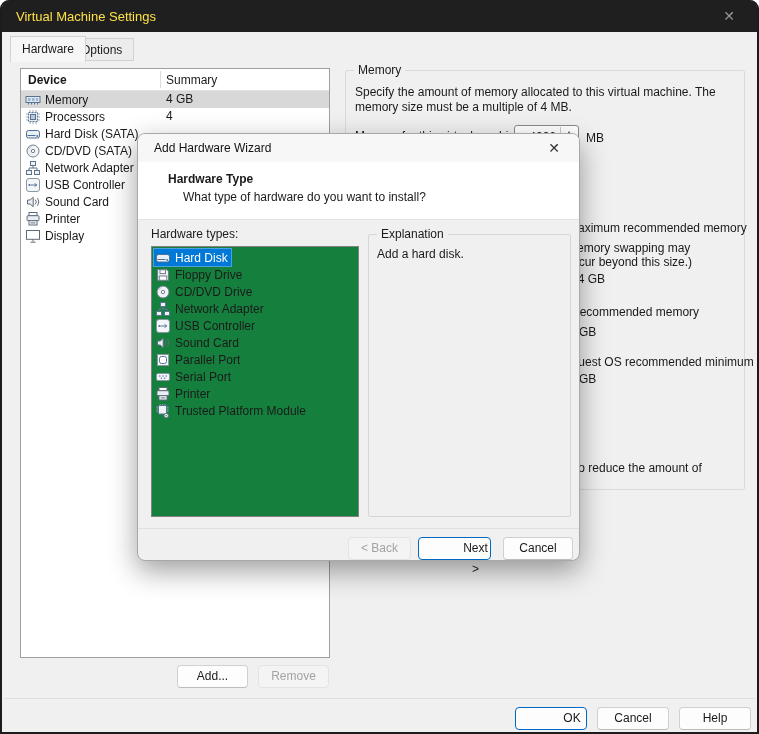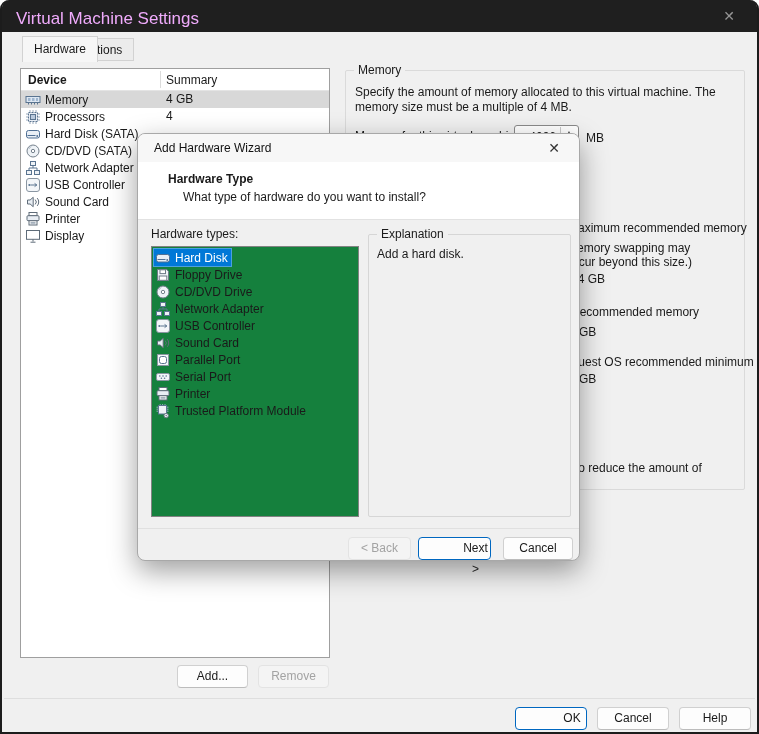--- a/index.html
+++ b/index.html
@@ -1,20 +1,20 @@
 <!DOCTYPE html>
 <html><head>
 <meta charset="utf-8">
 <style>
   html,body{margin:0;padding:0;background:#ffffff;}
   *{box-sizing:border-box;}
   .stage{position:relative;width:759px;height:734px;font-family:"Liberation Sans","DejaVu Sans",sans-serif;font-size:12px;color:#1a1a1a;overflow:hidden;}
   .window{position:absolute;inset:0;background:#f0f0f0;border:2px solid #1c1c1c;border-top:none;border-radius:9px 9px 0 0;}
   .titlebar{position:absolute;left:0;top:0;right:0;height:32px;background:#1f1f1f;border-radius:7px 7px 0 0;}
-  .titlebar .title{position:absolute;left:14px;top:9px;font-size:17px;color:#f0abfc;}
+  .titlebar .title{position:absolute;left:14px;top:9px;font-size:13px;color:#fde047;}
   .win-close{position:absolute;right:8px;top:2px;width:40px;height:28px;color:#969696;font-size:14px;text-align:center;line-height:28px;cursor:default;}
   .tab{position:absolute;top:38px;height:23px;line-height:22px;padding:0 11px;background:#ececec;border:1px solid #d2d2d2;color:#1a1a1a;}
   .tab.active{top:36px;height:26px;line-height:24px;background:#f6f6f6;border-bottom:none;z-index:2;}
   
   .device-panel{position:absolute;left:18px;top:68px;width:310px;height:590px;background:#ffffff;border:1px solid #9f9f9f;}
   .dev-header{position:relative;height:22px;border-bottom:1px solid #e4e4e4;}
   .dev-header .col1{position:absolute;left:7px;top:4px;font-weight:bold;}
   .dev-header .col2{position:absolute;left:145px;top:4px;}
   .dev-header .divider{position:absolute;left:139px;top:2px;bottom:2px;width:1px;background:#dcdcdc;}
   .dev-row{position:relative;height:17px;display:flex;align-items:center;padding-left:4px;}
@@ -62,21 +62,21 @@
 <body>
 
 <div class="stage">
   <div class="window">
 
     <div class="titlebar">
       <span class="title">Virtual Machine Settings</span>
       <span class="win-close"><span>✕</span></span>
     </div>
 
-    <div class="tab active" style="left:20px;">Hardware</div>
+    <div class="tab active" style="left:8px;">Hardware</div>
     <div class="tab" style="left:67px;">Options</div>
 
     <div class="device-panel">
       <div class="dev-header">
         <span class="col1">Device</span>
         <span class="divider"></span>
         <span class="col2">Summary</span>
       </div>
       <div id="device-rows">
           <div class="dev-row selected">

